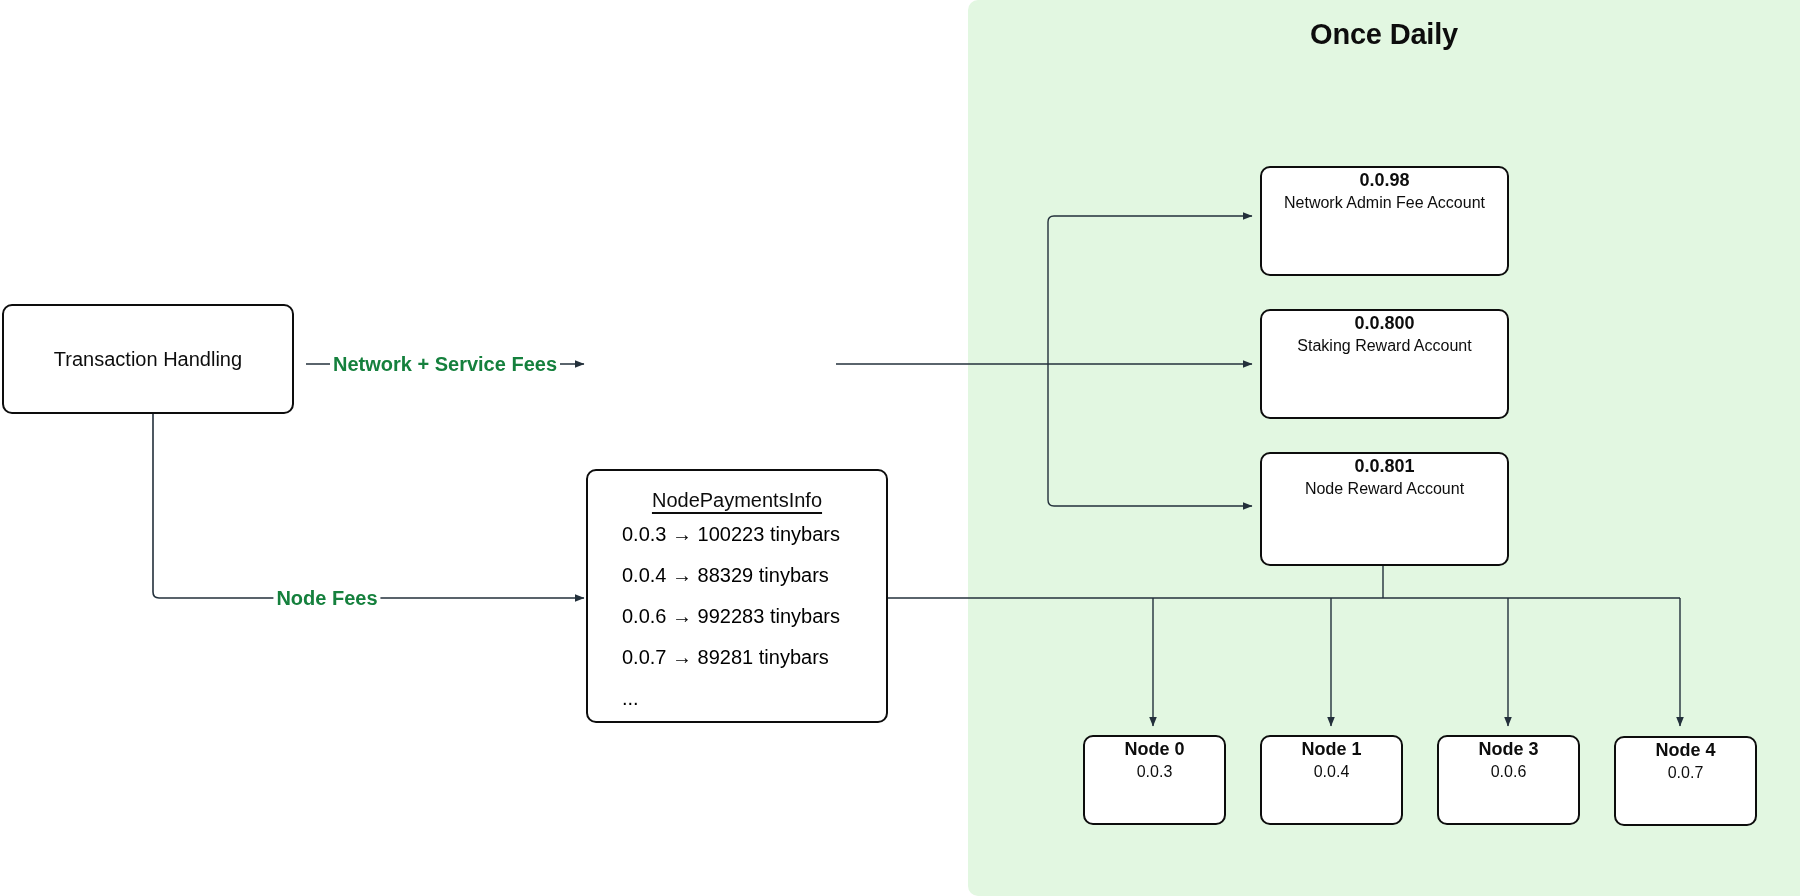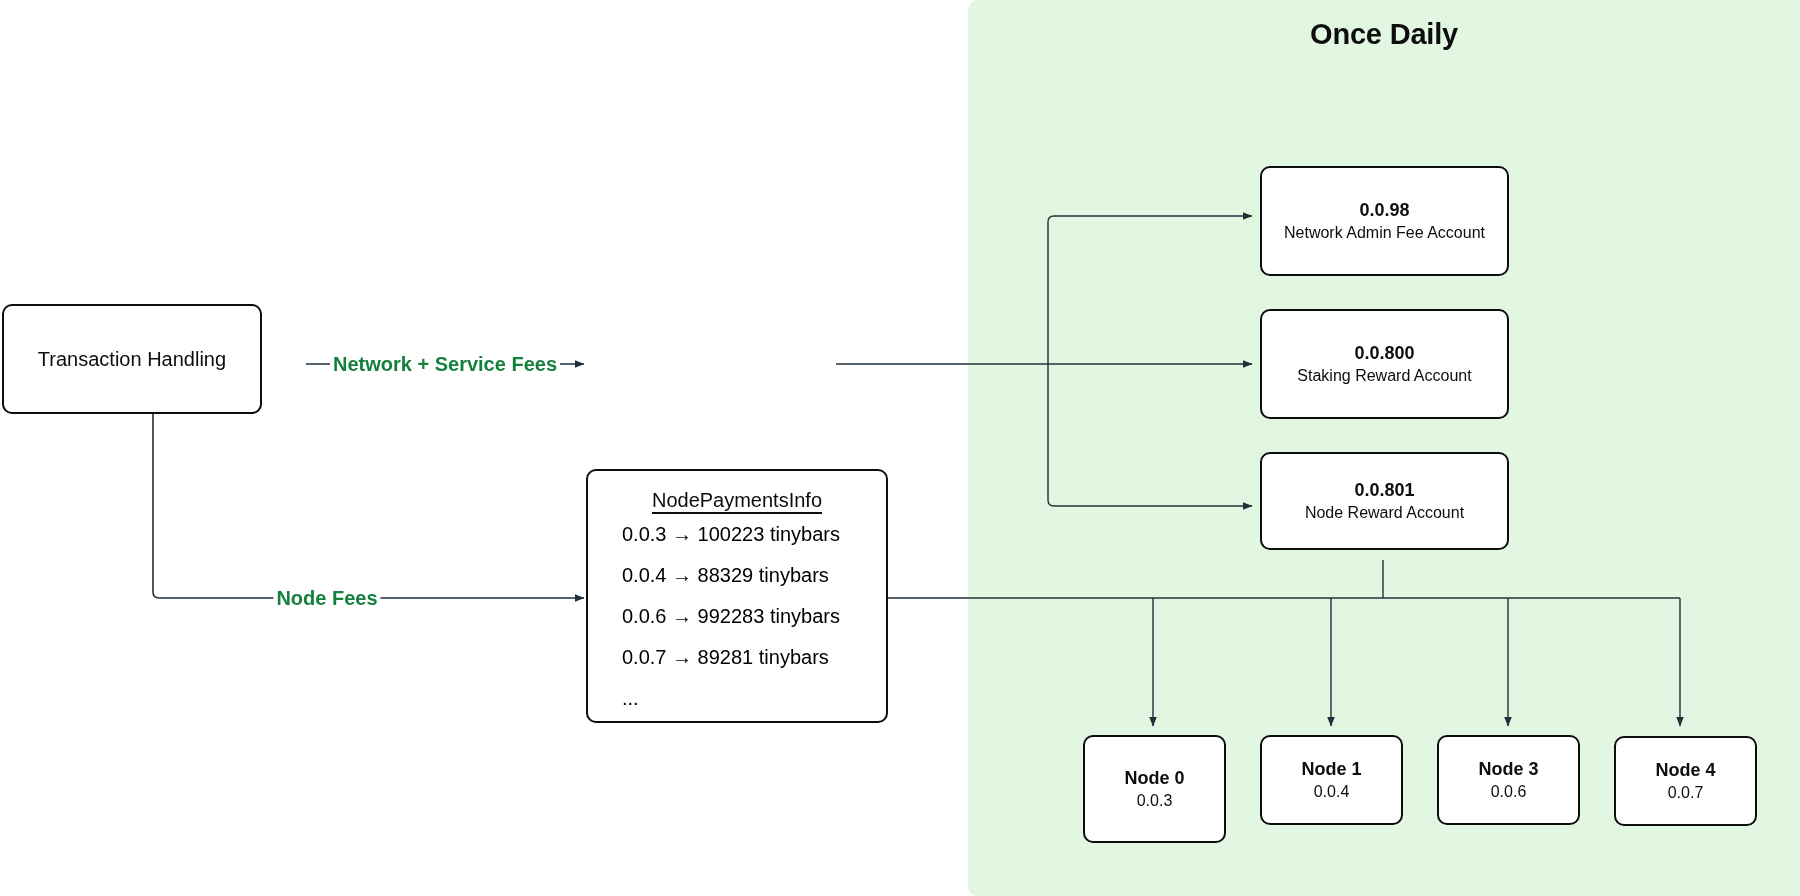--- a/index.html
+++ b/index.html
@@ -44,21 +44,21 @@
   }
   .node-box {
     position: absolute;
     box-sizing: border-box;
     background: #ffffff;
     border: 2px solid #0d0d0d;
     border-radius: 10px;
     display: flex;
     flex-direction: column;
     align-items: center;
-    justify-content: center;
+    justify-content: flex-start;
     color: #0d0d0d;
   }
   .nb-title {
     font-size: 18px;
     font-weight: bold;
     line-height: 1.35;
   }
   .nb-sub {
     font-size: 16px;
     font-weight: normal;
@@ -141,21 +141,21 @@
     <path d="M888,598 L1680,598" fill="none" stroke="#23303b" stroke-width="1.4"></path>
 
     <path d="M1383,560 L1383,598" fill="none" stroke="#23303b" stroke-width="1.4"></path>
 
     <path d="M1153,598 L1153,726" fill="none" stroke="#23303b" stroke-width="1.4" marker-end="url(#arrow)"></path>
     <path d="M1331,598 L1331,726" fill="none" stroke="#23303b" stroke-width="1.4" marker-end="url(#arrow)"></path>
     <path d="M1508,598 L1508,726" fill="none" stroke="#23303b" stroke-width="1.4" marker-end="url(#arrow)"></path>
     <path d="M1680,598 L1680,726" fill="none" stroke="#23303b" stroke-width="1.4" marker-end="url(#arrow)"></path>
   </svg>
 
-  <div class="plain-box" style="left:2px; top:304px; width:260px; height:110px;">
+  <div class="plain-box" style="left:2px; top:304px; width:292px; height:110px;">
     <span>Transaction Handling</span>
   </div>
 
 
   <div class="info-box" style="left:586px; top:469px; width:302px; height:254px;">
     <div class="info-head">NodePaymentsInfo</div>
     <div class="info-line">0.0.3 → 100223 tinybars</div>
     <div class="info-line">0.0.4 → 88329 tinybars</div>
     <div class="info-line">0.0.6 → 992283 tinybars</div>
     <div class="info-line">0.0.7 → 89281 tinybars</div>
@@ -165,26 +165,26 @@
   <div class="node-box" style="left:1260px; top:166px; width:249px; height:110px;">
     <span class="nb-title">0.0.98</span>
     <span class="nb-sub">Network Admin Fee Account</span>
   </div>
 
   <div class="node-box" style="left:1260px; top:309px; width:249px; height:110px;">
     <span class="nb-title">0.0.800</span>
     <span class="nb-sub">Staking Reward Account</span>
   </div>
 
-  <div class="node-box" style="left:1260px; top:452px; width:249px; height:98px;">
+  <div class="node-box" style="left:1260px; top:452px; width:249px; height:114px;">
     <span class="nb-title">0.0.801</span>
     <span class="nb-sub">Node Reward Account</span>
   </div>
 
-  <div class="node-box" style="left:1083px; top:735px; width:143px; height:108px;">
+  <div class="node-box" style="left:1083px; top:735px; width:143px; height:90px;">
     <span class="nb-title">Node 0</span>
     <span class="nb-sub">0.0.3</span>
   </div>
 
   <div class="node-box" style="left:1260px; top:735px; width:143px; height:90px;">
     <span class="nb-title">Node 1</span>
     <span class="nb-sub">0.0.4</span>
   </div>
 
   <div class="node-box" style="left:1437px; top:735px; width:143px; height:90px;">

